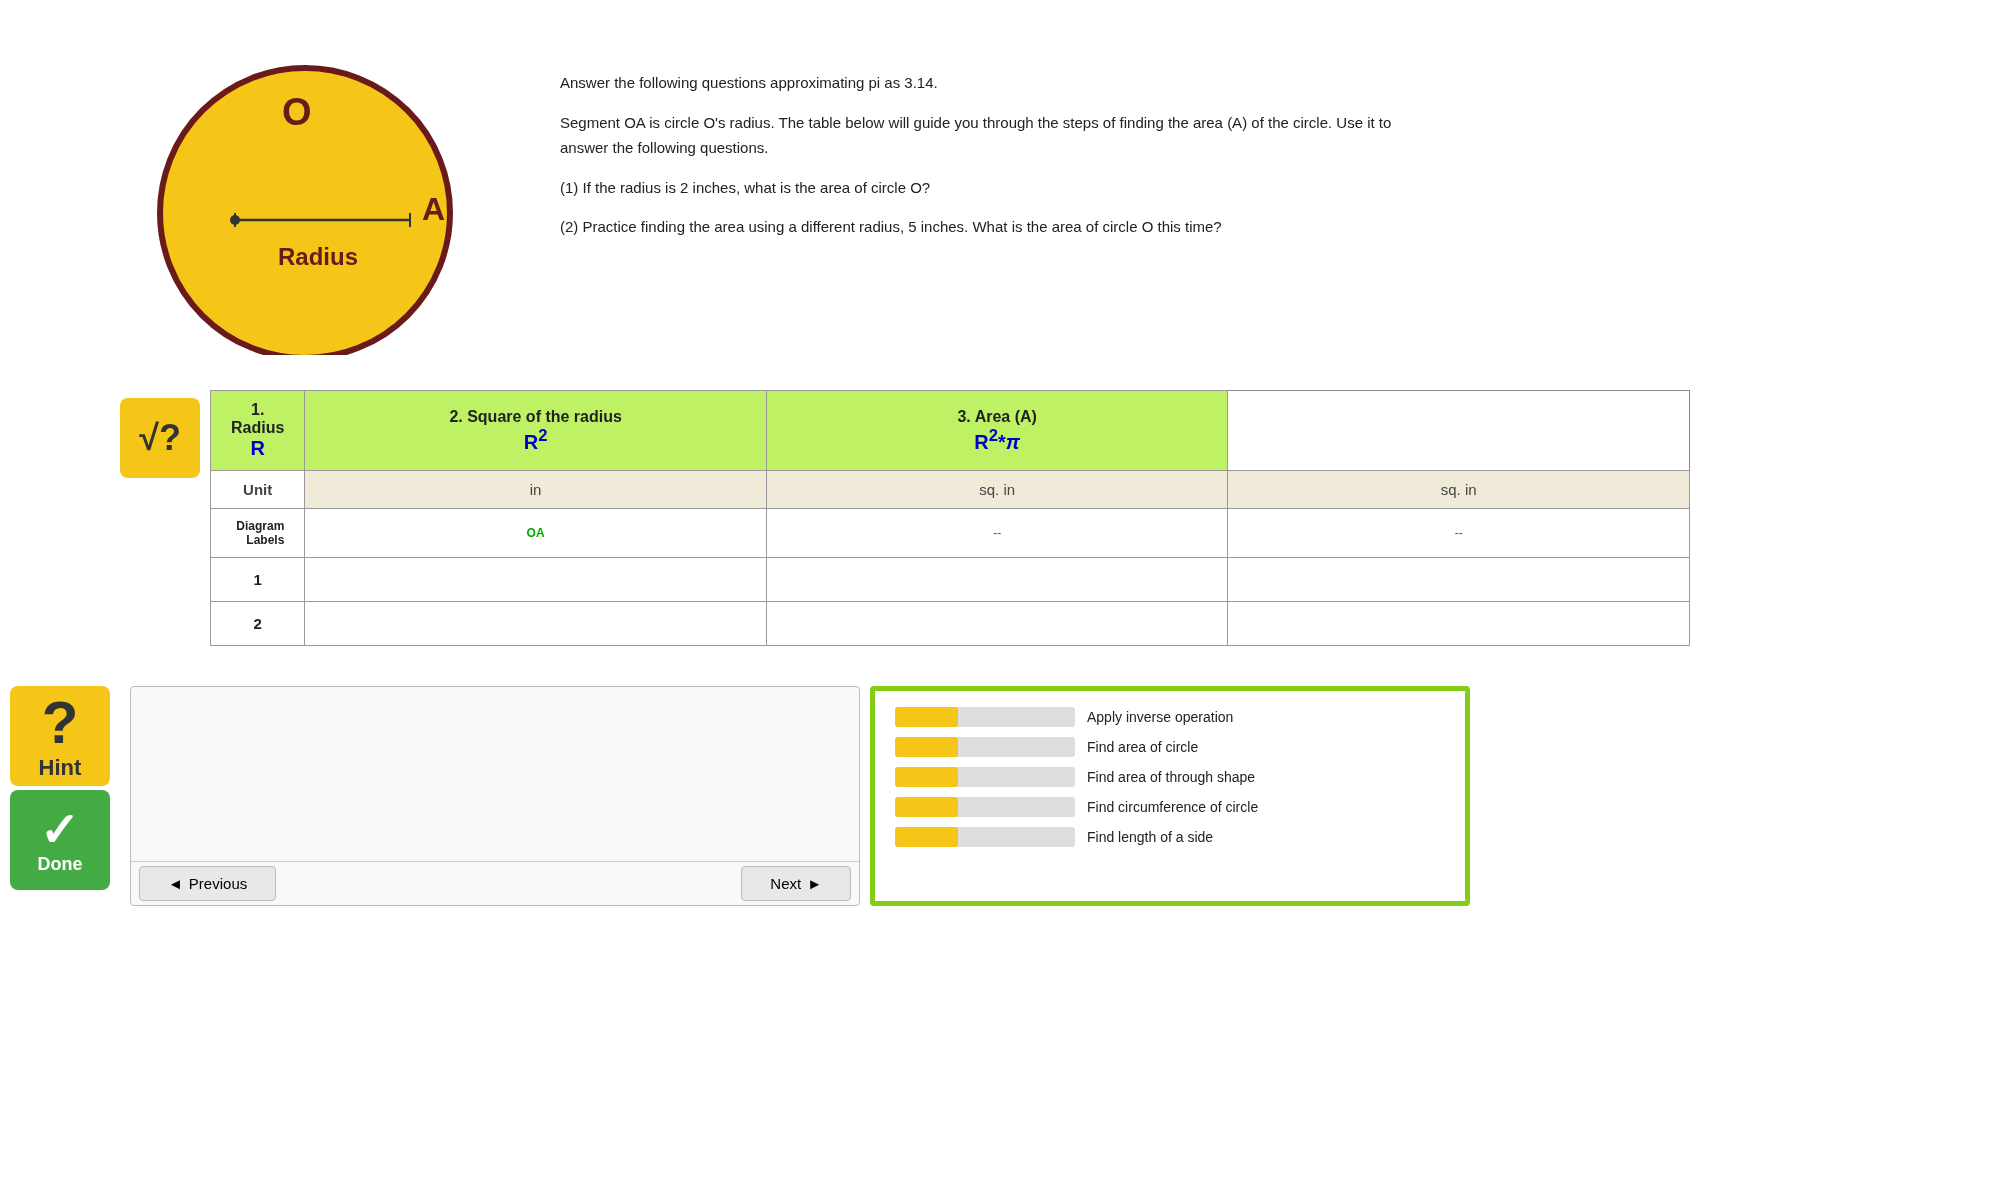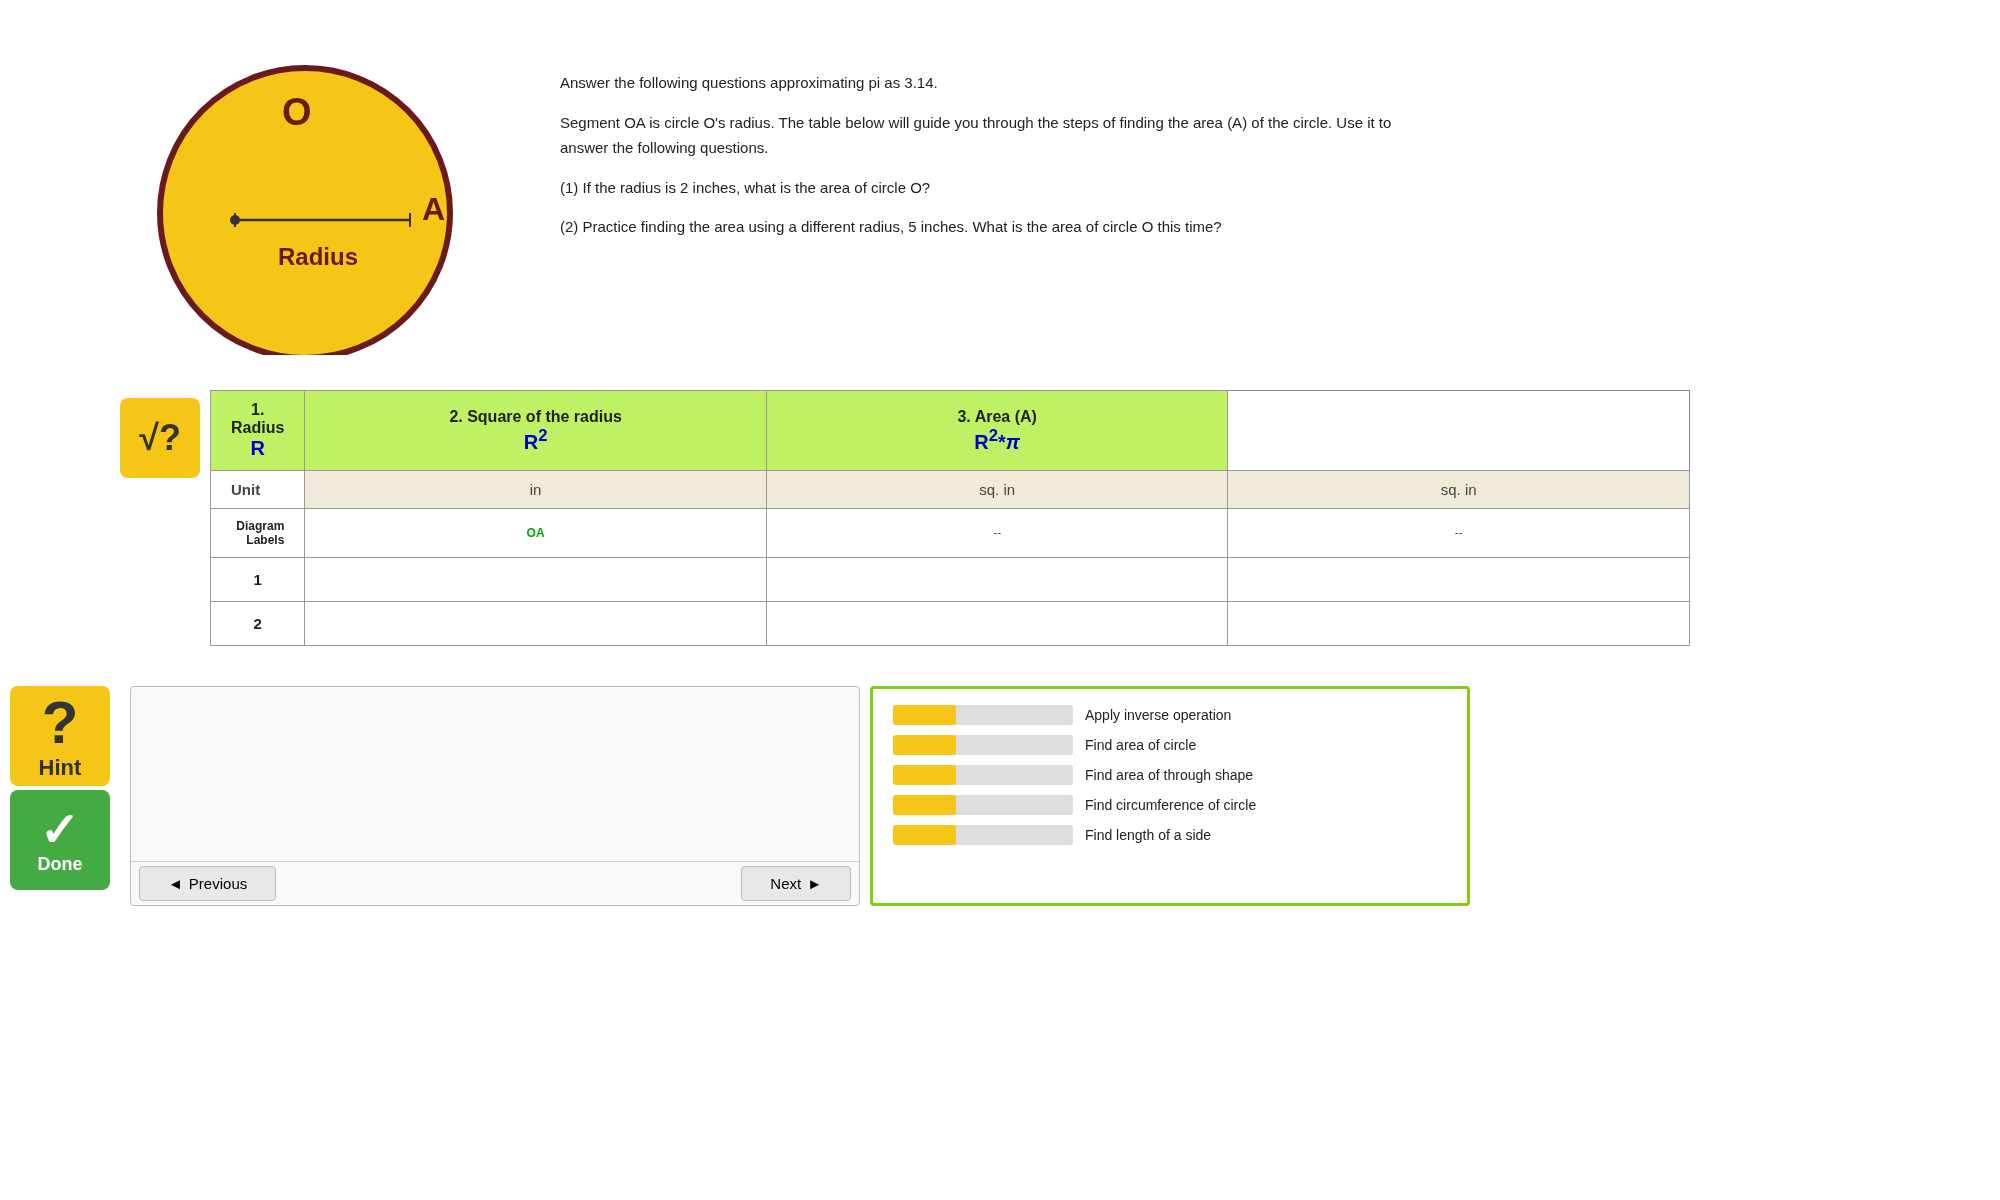--- a/index.html
+++ b/index.html
@@ -246,21 +246,21 @@
       font-size: 15px;
       cursor: pointer;
       display: flex;
       align-items: center;
       gap: 6px;
     }
 
     
     .right-legend {
       flex: 1;
-      border: 3px solid #84cc16;
+      border: 5px solid #84cc16;
       border-radius: 4px;
       background: #fff;
       padding: 16px 20px;
       overflow: hidden;
       max-width: 600px;
     }
 
     .legend-item {
       display: flex;
       flex-direction: row;
@@ -342,21 +342,21 @@
         </th>
         <th>
           <div class="th-title">3. Area (A)</div>
           <div class="th-sub">R<sup>2</sup>*<span class="th-sub-pi">π</span></div>
         </th>
       </tr>
     </thead>
     <tbody>
 
       <tr class="unit-row">
-        <td style="font-weight:bold; text-align:left; border:1.5px solid #999; background:#fff;">Unit</td>
+        <td style="font-weight:bold; text-align:center; border:1.5px solid #999; background:#fff;">Unit</td>
         <td>in</td>
         <td>sq. in</td>
         <td>sq. in</td>
       </tr>
 
       <tr class="label-row">
         <td style="font-weight:bold; text-align:right; border:1.5px solid #999; background:#fff;">Diagram Labels</td>
         <td><span class="oa-label">OA</span></td>
         <td><span class="dash">--</span></td>
         <td><span class="dash">--</span></td>

